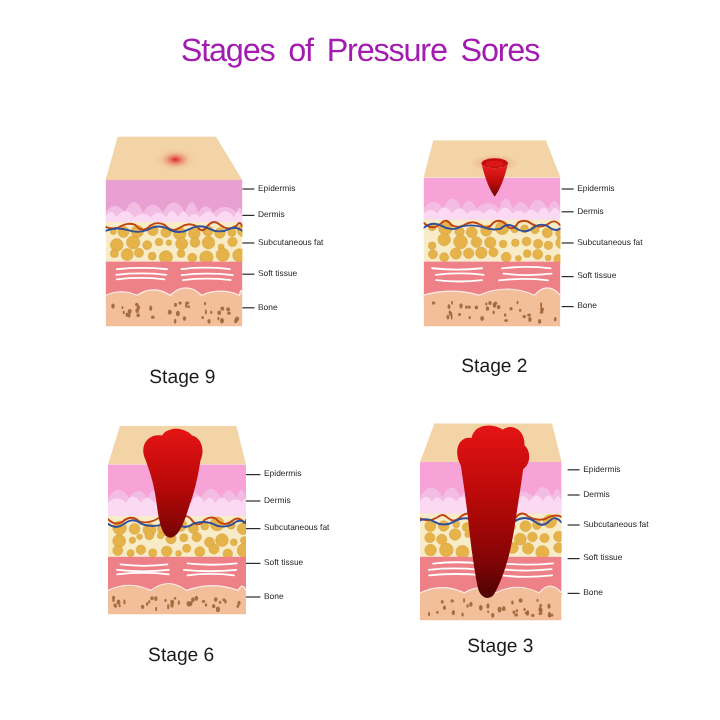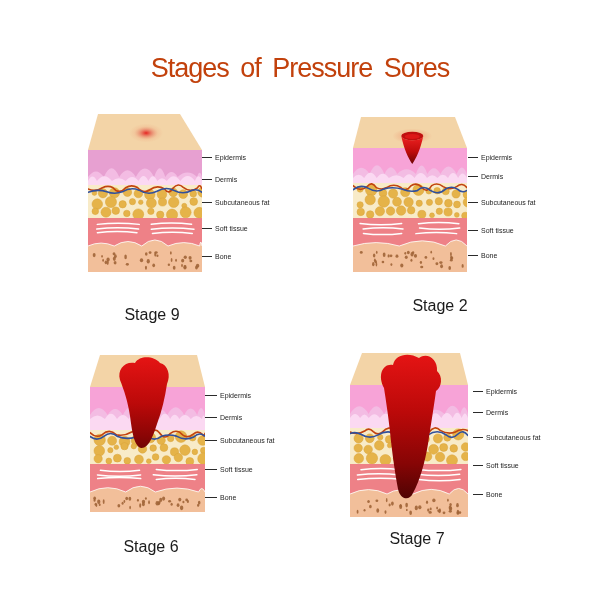--- a/index.html
+++ b/index.html
@@ -1,19 +1,19 @@
 <!DOCTYPE html>
 <html><head>
 <meta charset="utf-8">
 <style>
   html,body{margin:0;padding:0;background:#fff;}
   #canvas{position:relative;width:600px;height:600px;background:#ffffff;overflow:hidden;
           font-family:"Liberation Sans",sans-serif;}
-  .title{position:absolute;left:0;right:0;top:53px;text-align:center;font-size:27px;
-         color:#c2410c;letter-spacing:-1px;word-spacing:5px;}
+  .title{position:absolute;left:0;right:0;top:27px;text-align:center;font-size:27px;
+         color:#a21caf;letter-spacing:-1px;word-spacing:5px;}
   svg.block{position:absolute;}
   .lab{position:absolute;display:flex;align-items:center;height:10px;gap:3px;}
   .lab .lead{display:block;height:0;border-top:1.2px solid #2b2b2b;width:10px;flex:none;}
   .lab.w12 .lead{width:12px;}
   .lab span{font-size:7px;color:#1e1e1e;white-space:nowrap;line-height:1;}
   .caption{position:absolute;width:92px;text-align:center;font-size:16px;color:#1b1b1b;}
 </style>
 </head>
 <body>
 
@@ -265,21 +265,21 @@
         <span>Subcutaneous fat</span>
       </div>
     <div class="lab" style="left:468px;top:225px">
         <i class="lead"></i>
         <span>Soft tissue</span>
       </div>
     <div class="lab" style="left:468px;top:250px">
         <i class="lead"></i>
         <span>Bone</span>
       </div>
-    <div class="caption" style="left:394px;top:297px">Stage 2</div>
+    <div class="caption" style="left:366px;top:297px">Stage 2</div>
   </section>
 
   <section>
     <svg class="block" style="left:80px;top:352px" width="138" height="166">
         <defs>
           <clipPath id="cp2">
             <rect x="10" y="35" width="115" height="125"></rect>
           </clipPath>
           <linearGradient id="bg2" gradientUnits="userSpaceOnUse" x1="0" y1="5" x2="0" y2="98">
             <stop offset="0%" stop-color="#e51414"></stop>
@@ -513,16 +513,16 @@
         <span>Subcutaneous fat</span>
       </div>
     <div class="lab" style="left:473px;top:460px">
         <i class="lead"></i>
         <span>Soft tissue</span>
       </div>
     <div class="lab" style="left:473px;top:489px">
         <i class="lead"></i>
         <span>Bone</span>
       </div>
-    <div class="caption" style="left:371px;top:530px">Stage 7</div>
+    <div class="caption" style="left:371px;top:530px">Stage 3</div>
   </section>
 
 </div>
 
 </body></html>

